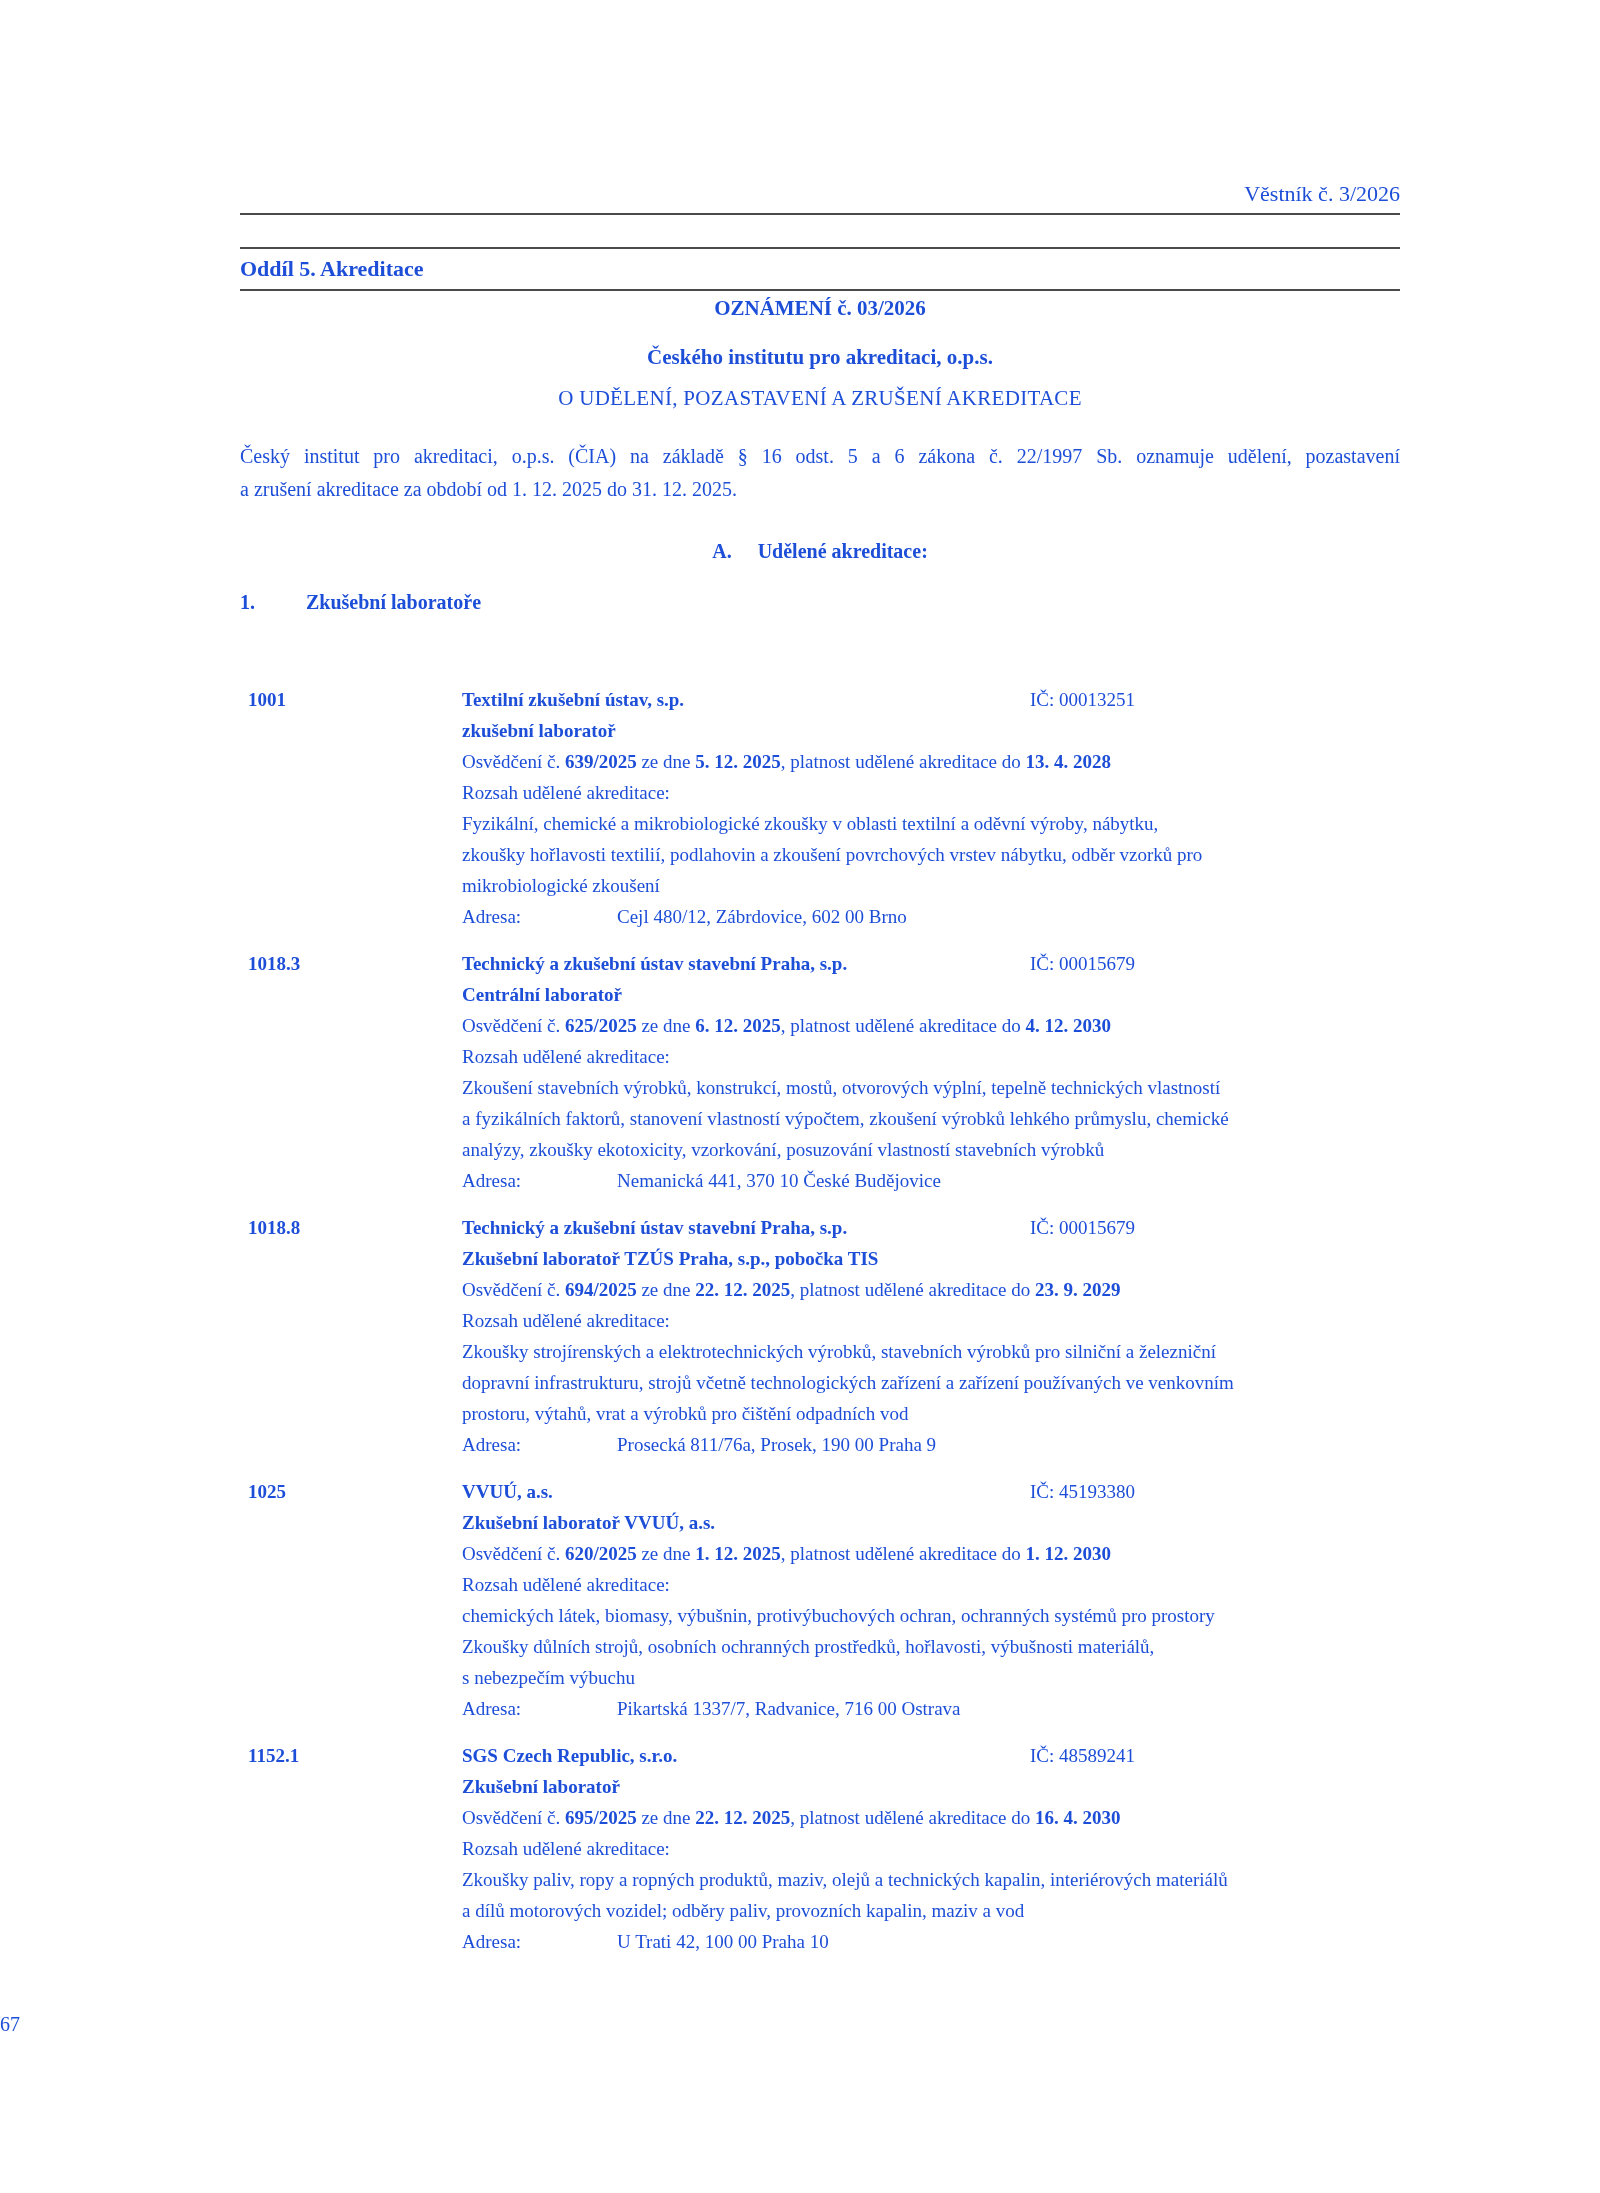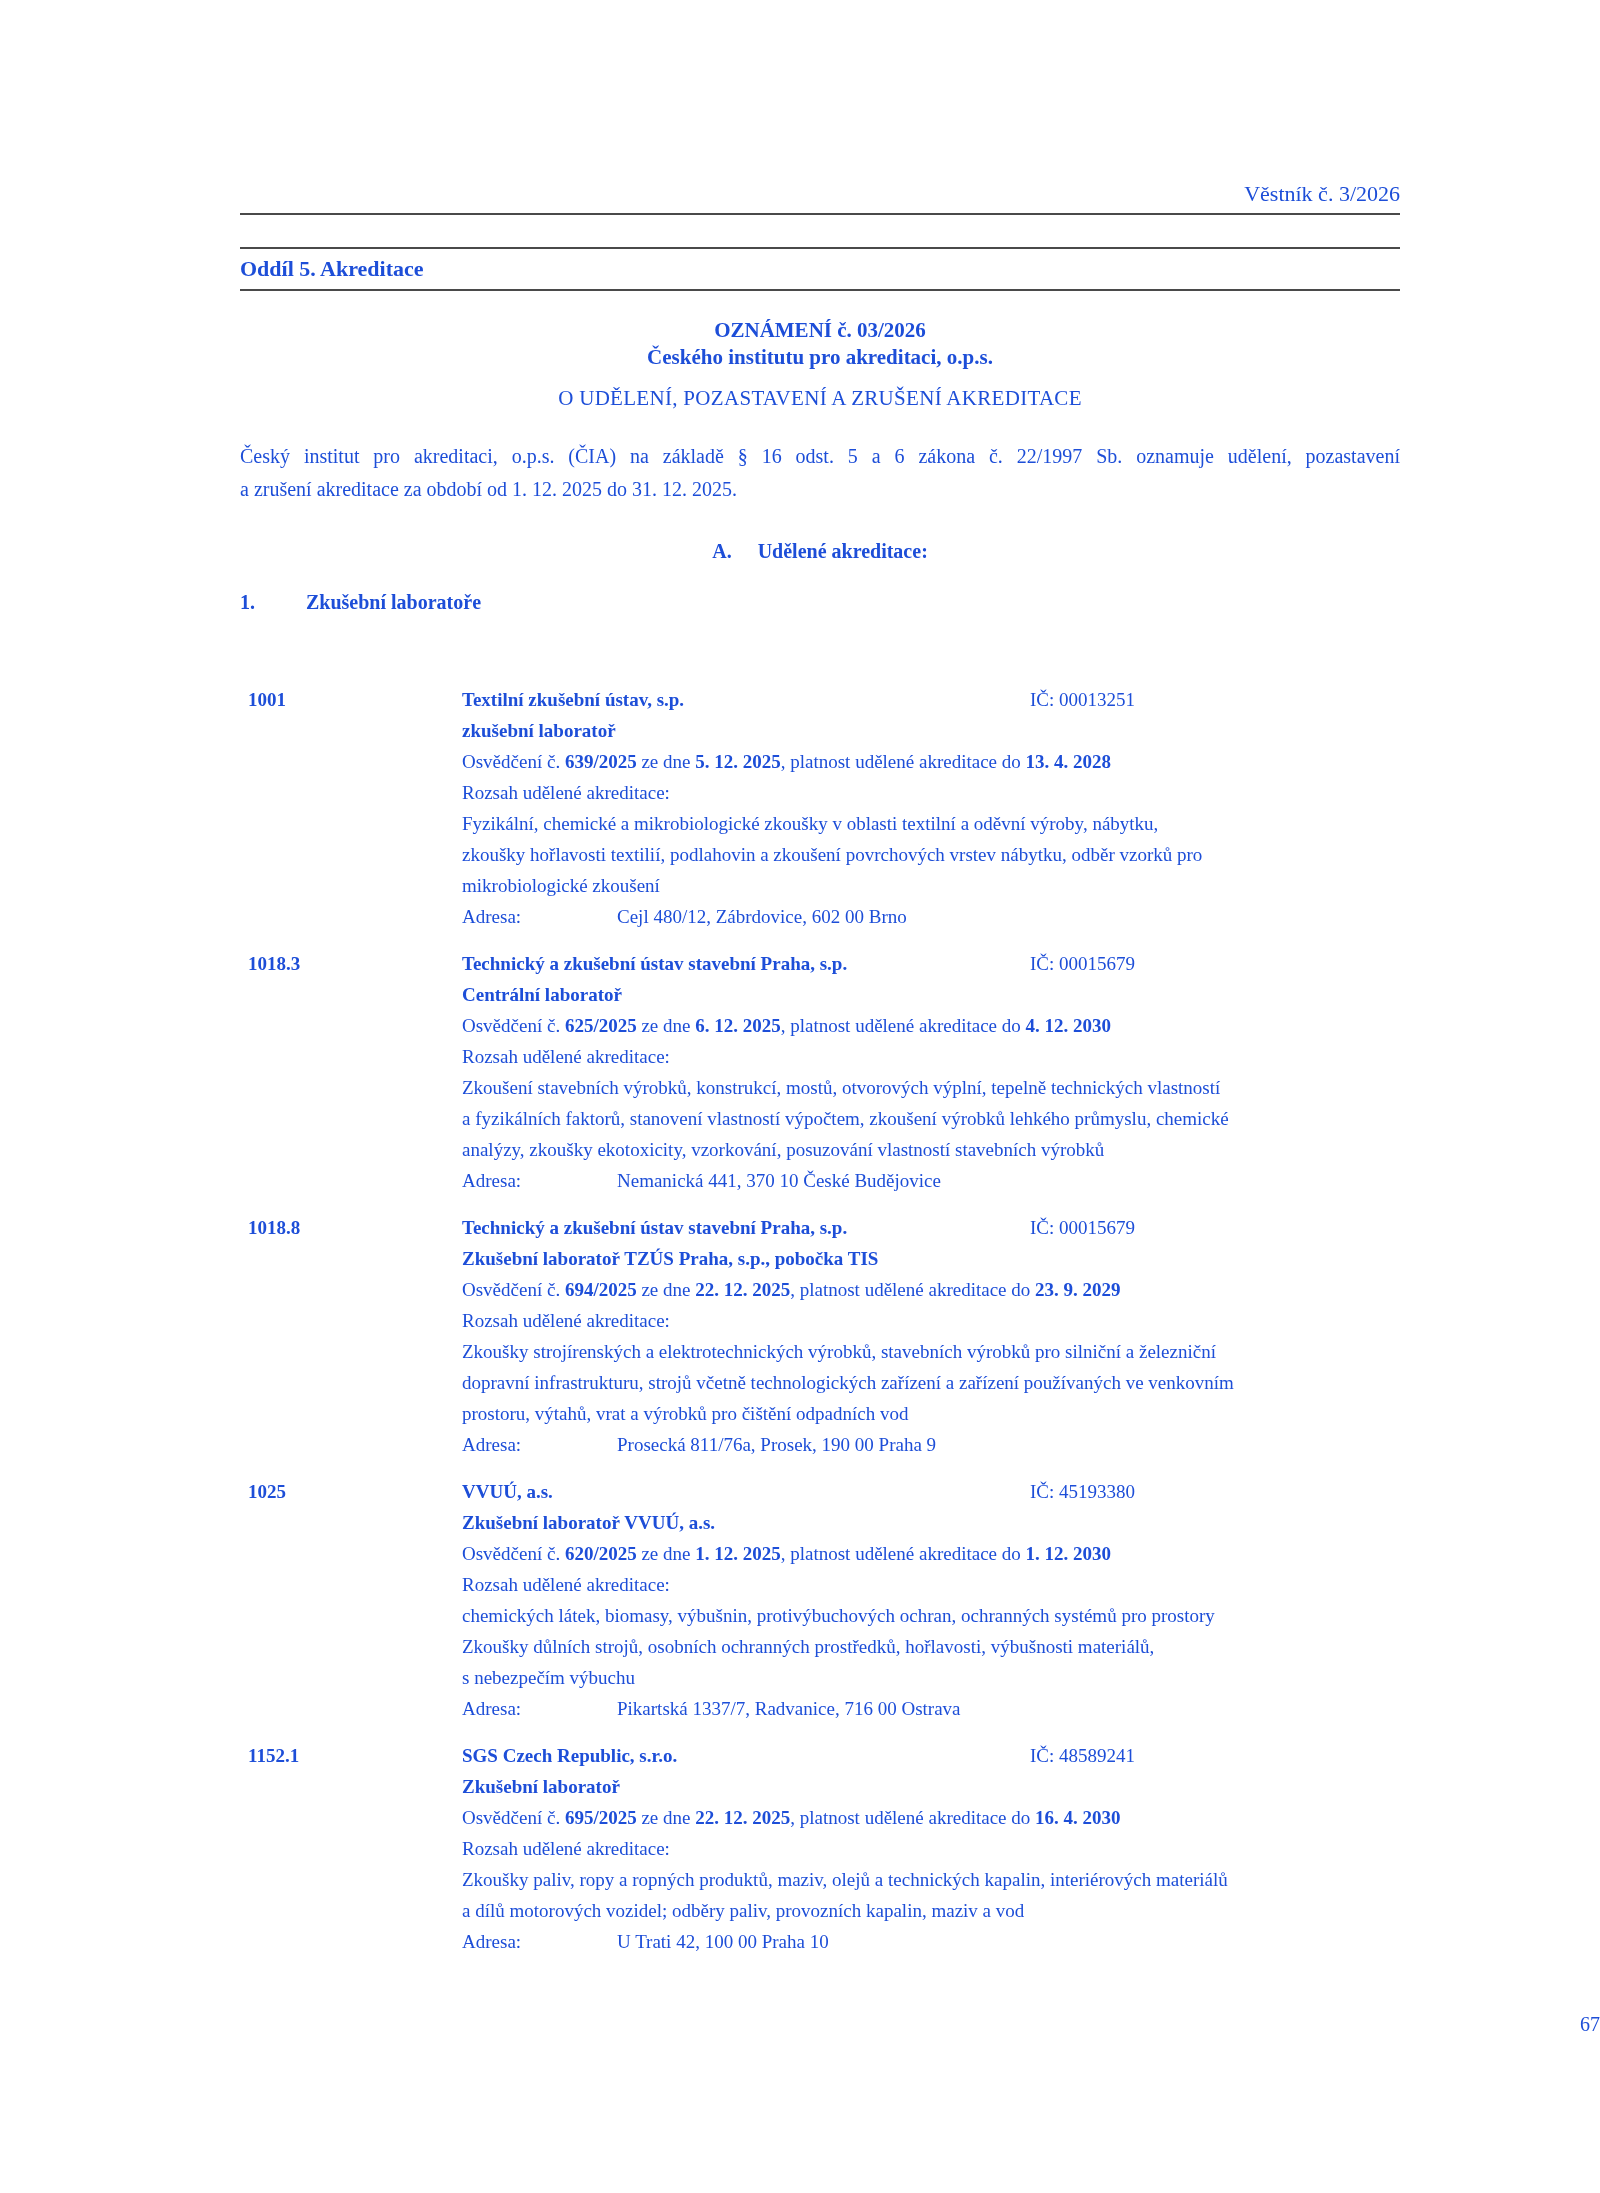--- a/index.html
+++ b/index.html
@@ -36,21 +36,21 @@
     left: 240px;
     font-size: 22px;
     font-weight: bold;
   }
   .centered-block {
     position: absolute;
     left: 240px;
     width: 1160px;
     text-align: center;
   }
-  .notice-1 { top: 318px; font-size: 21px; font-weight: bold; }
+  .notice-1 { top: 296px; font-size: 21px; font-weight: bold; }
   .notice-2 { top: 345px; font-size: 21px; font-weight: bold; }
   .subtitle { top: 386px; font-size: 21px; letter-spacing: 0.3px; }
   .intro {
     position: absolute;
     top: 440px;
     left: 240px;
     width: 1160px;
     font-size: 20px;
     line-height: 33px;
   }
@@ -92,21 +92,21 @@
     font-weight: normal;
   }
   .b { font-weight: bold; }
   .cert { white-space: pre-wrap; }
   .addr-label { display: inline-block; width: 155px; }
   .page-number {
     position: absolute;
     top: 2013px;
     left: 0;
     width: 1600px;
-    text-align: right;
+    text-align: left;
     font-size: 20px;
   }
 </style>
 </head>
 <body>
 
 <div class="page">
 
   <div class="header-right">Věstník č. 3/2026</div>
   <div class="rule rule1"></div>

